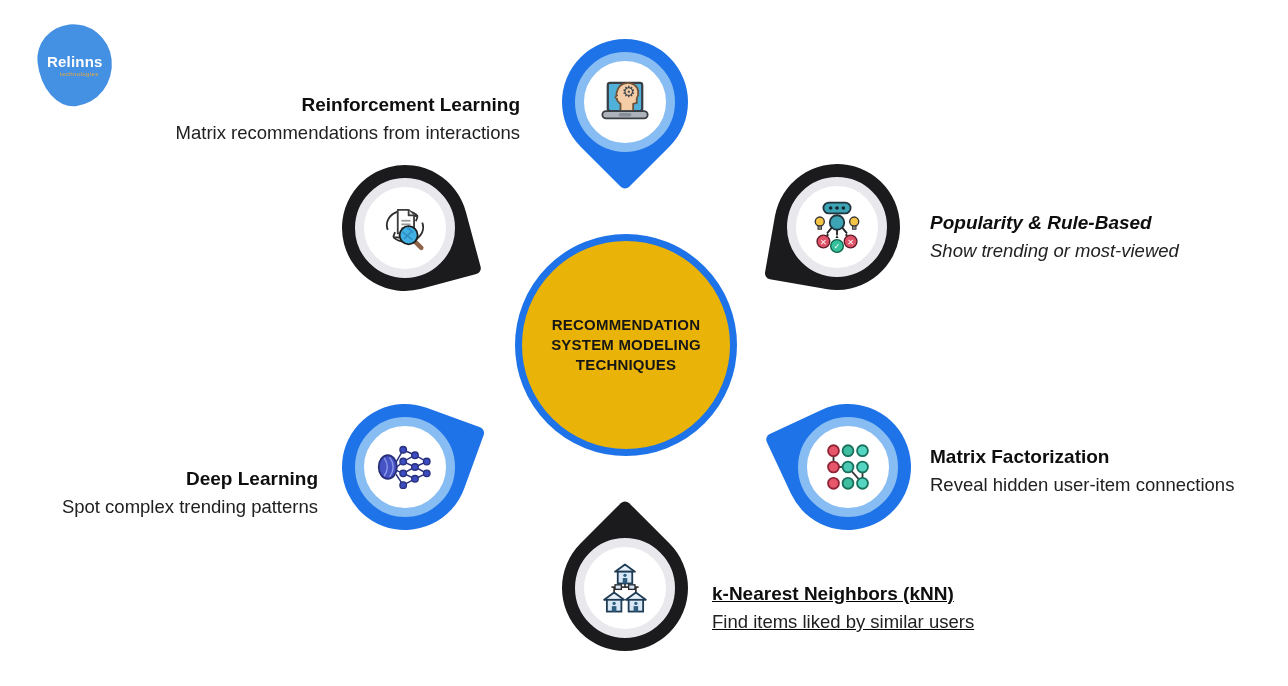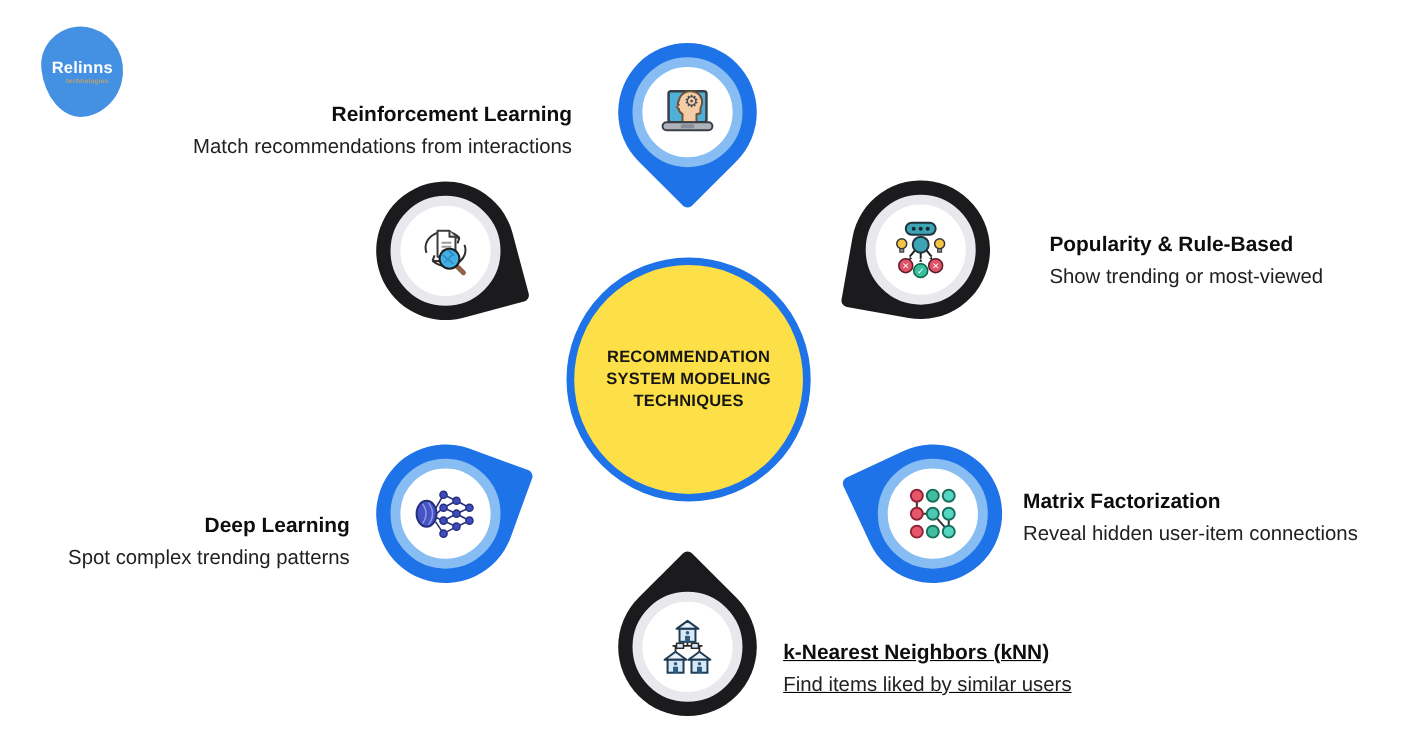--- a/index.html
+++ b/index.html
@@ -33,21 +33,21 @@
     display: block;
     color: #f0a93a; font-size: 6px; letter-spacing: 0.4px; margin-top: 1px;
     text-align: right; padding-right: 4px;
   }
 
   
   .center-circle {
     position: absolute;
     left: 515px; top: 234px;
     width: 222px; height: 222px;
-    background: #fde047;
+    background: #eab308;
     border: 7px solid #1f73e8;
     border-radius: 50%;
     display: flex; align-items: center; justify-content: center;
   }
   .center-title {
     width: 172px;
     text-align: center;
     font-weight: bold;
     font-size: 15px;
     line-height: 1.32;
@@ -119,21 +119,21 @@
         <path d="M27 42 L27 34 C22 31 21 24 24 18 C27 11 36 9 42 13 C47 16 48 23 45 28 L45 33 L41 34 L41 42 Z" fill="#f4cda6" stroke="#6e5136" stroke-width="2" stroke-linejoin="round"></path>
         <path d="M24 24 l-3 3 3 2" fill="#f4cda6" stroke="#6e5136" stroke-width="1.5" stroke-linejoin="round"></path>
         <text x="36" y="27" font-size="17" text-anchor="middle" fill="#41474e" font-family="DejaVu Sans, sans-serif">⚙</text>
         <rect x="7" y="42" width="50" height="8" rx="4" fill="#aeb3bb" stroke="#3a3f45" stroke-width="2"></rect>
         <rect x="25" y="44" width="14" height="4" rx="2" fill="#878d96"></rect>
       </svg>
     </div>
   </div>
   <div class="node-text align-right" style="right:768px; top:57px;margin-top:34px;">
     <div class="node-title">Reinforcement Learning</div>
-    <div class="node-sub">Match recommendations from interactions</div>
+    <div class="node-sub">Matrix recommendations from interactions</div>
   </div>
 
   <div class="pin" style="left:342px; top:165px;">
     <div class="pin-shape black rot-ese"></div>
     <div class="pin-inner ring-gray">
       <svg class="pin-icon" viewBox="0 0 64 64">
         <path d="M13 34 A19 16 0 0 1 46 19" fill="none" stroke="#2e2e2e" stroke-width="2"></path>
         <path d="M46 19 l-6.5 -0.5 M46 19 l-2 5.5" fill="none" stroke="#2e2e2e" stroke-width="2"></path>
         <path d="M51 26 A19 16 0 0 1 19 42" fill="none" stroke="#2e2e2e" stroke-width="2"></path>
         <path d="M19 42 l6.5 0.5 M19 42 l2 -5.5" fill="none" stroke="#2e2e2e" stroke-width="2"></path>
@@ -168,21 +168,21 @@
         <polygon points="43,39 44,42.5 40.5,41" fill="#222222"></polygon>
         <circle cx="17" cy="48" r="7" fill="#df5368" stroke="#5e1a26" stroke-width="1.5"></circle>
         <text x="17" y="51.5" font-size="9" text-anchor="middle" fill="#ffffff" font-family="DejaVu Sans, sans-serif">✕</text>
         <circle cx="32" cy="53" r="7" fill="#35c19b" stroke="#136148" stroke-width="1.5"></circle>
         <text x="32" y="56.5" font-size="9" text-anchor="middle" fill="#ffffff" font-family="DejaVu Sans, sans-serif">✓</text>
         <circle cx="47" cy="48" r="7" fill="#df5368" stroke="#5e1a26" stroke-width="1.5"></circle>
         <text x="47" y="51.5" font-size="9" text-anchor="middle" fill="#ffffff" font-family="DejaVu Sans, sans-serif">✕</text>
       </svg>
     </div>
   </div>
-  <div class="node-text align-left" style="left:954px; top:209px;">
+  <div class="node-text align-left" style="left:930px; top:209px;font-style:italic;">
     <div class="node-title">Popularity &amp; Rule-Based</div>
     <div class="node-sub">Show trending or most-viewed</div>
   </div>
 
   <div class="pin" style="left:342px; top:404px;">
     <div class="pin-shape blue rot-ene"></div>
     <div class="pin-inner ring-blue">
       <svg class="pin-icon" viewBox="0 0 64 64">
         <g stroke="#28307c" stroke-width="1.6">
           <line x1="22" y1="27" x2="30" y2="13"></line>

